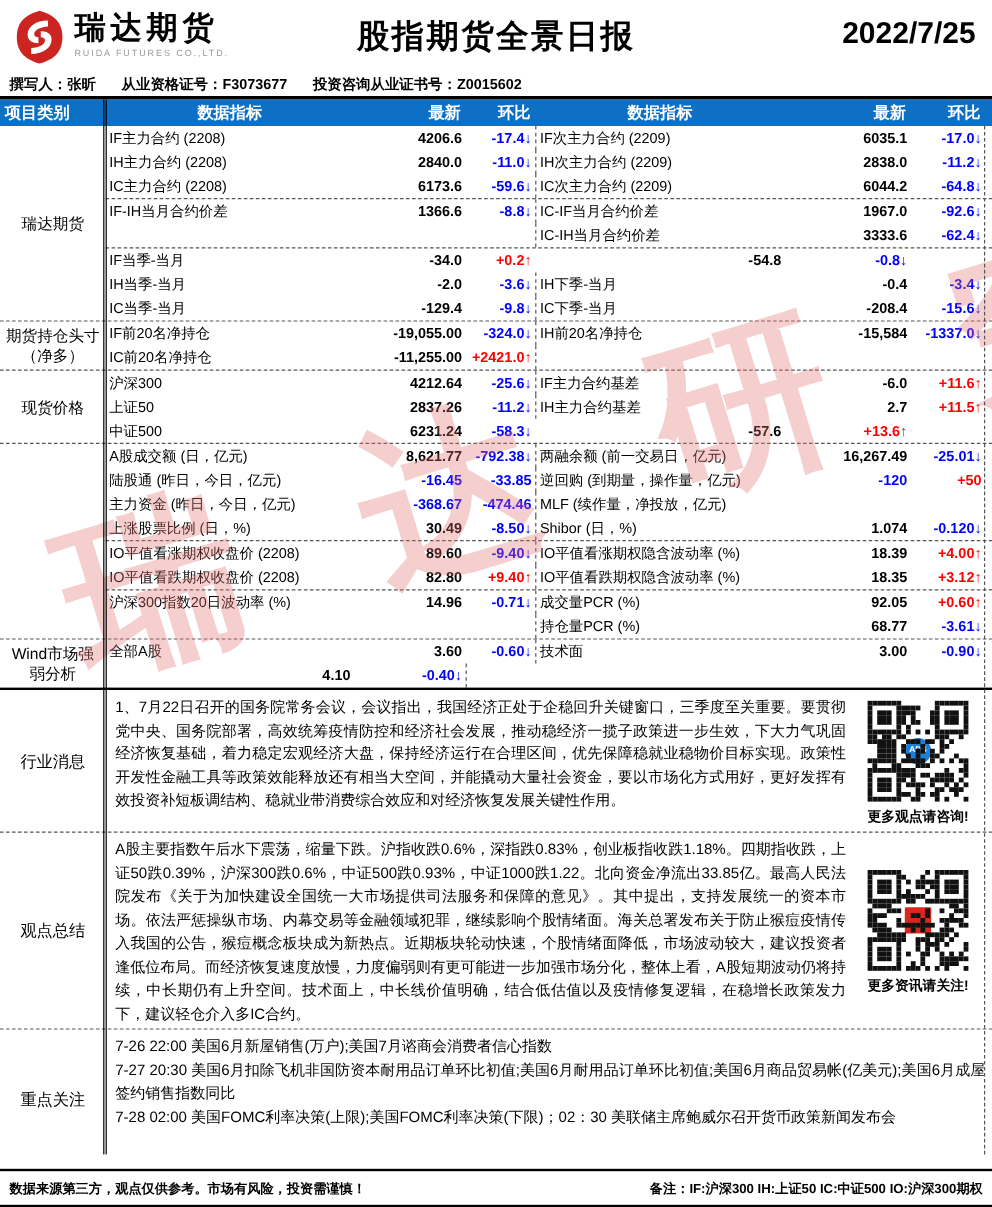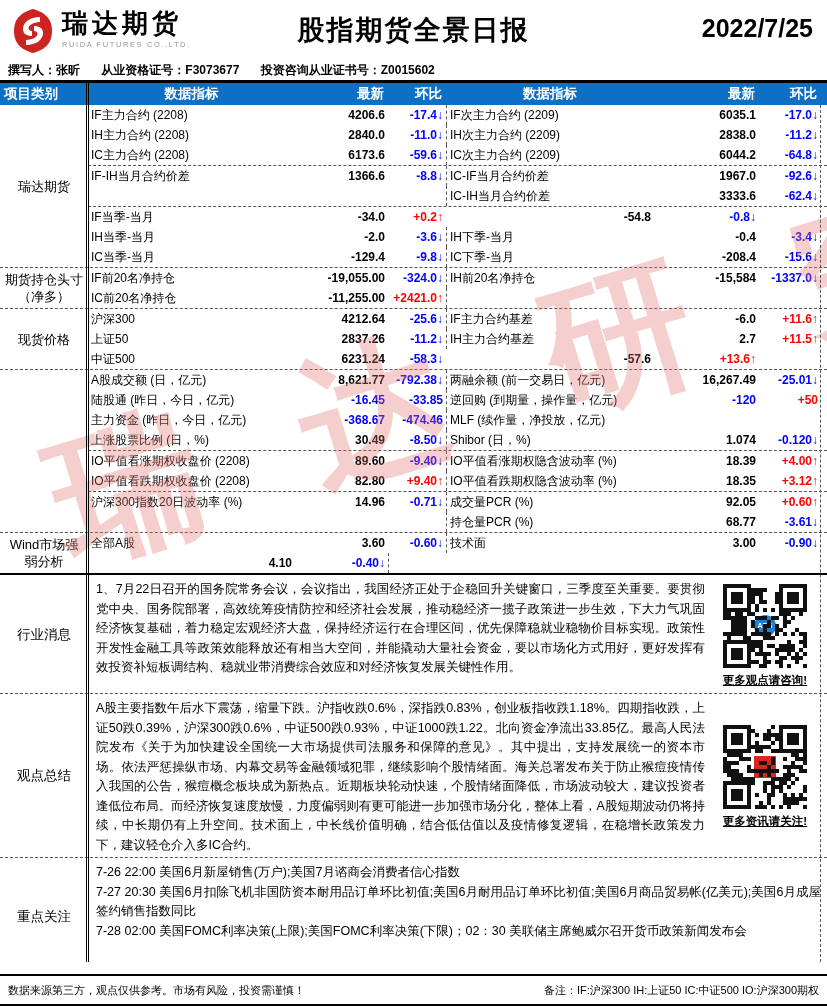--- a/index.html
+++ b/index.html
@@ -65,25 +65,25 @@
   #focus .tsec-text p { margin-bottom:0; }
   .qr-box { width:116px; display:flex; flex-direction:column; align-items:center;
     justify-content:center; padding-left:4px; }
   .qr { position:relative; width:84px; height:84px; background:#fff; }
   .qr-cell { position:absolute; width:4px; height:4px; background:#111; }
   .qr-logo { position:absolute; left:29px; top:29px; width:26px; height:26px;
     display:flex; align-items:center; justify-content:center;
     color:#fff; font-size:7px; font-weight:bold; border:2px solid #fff; }
   .qr-logo.round { border-radius:50%; background:#1d7fd6; }
   .qr-logo.square { border-radius:3px; background:#d6281e; }
-  .qr-caption { margin-top:5px; font-size:11.5px; font-weight:bold;text-decoration:underline; }
+  .qr-caption { margin-top:5px; font-size:11.5px; font-weight:bold; }
   
   #report-footer { border-top:2px solid #000; height:30px; display:flex;
     justify-content:space-between; align-items:center; padding:0 8px;
-    font-size:11px; font-weight:normal; position:relative; z-index:1; }
+    font-size:11px; font-weight:bold; position:relative; z-index:1; }
   #footer-bar { height:3px; background:#000; margin:0 0 0 0; }
   
   #watermark { position:absolute; z-index:2; left:40px; top:300px; width:760px;
     transform:rotate(-17deg); transform-origin:center;
     font-size:148px; font-weight:bold; letter-spacing:34px;
     color:rgba(226,110,110,0.34); white-space:nowrap; pointer-events:none;
     text-align:center; }
 </style>
 </head>
 <body>

